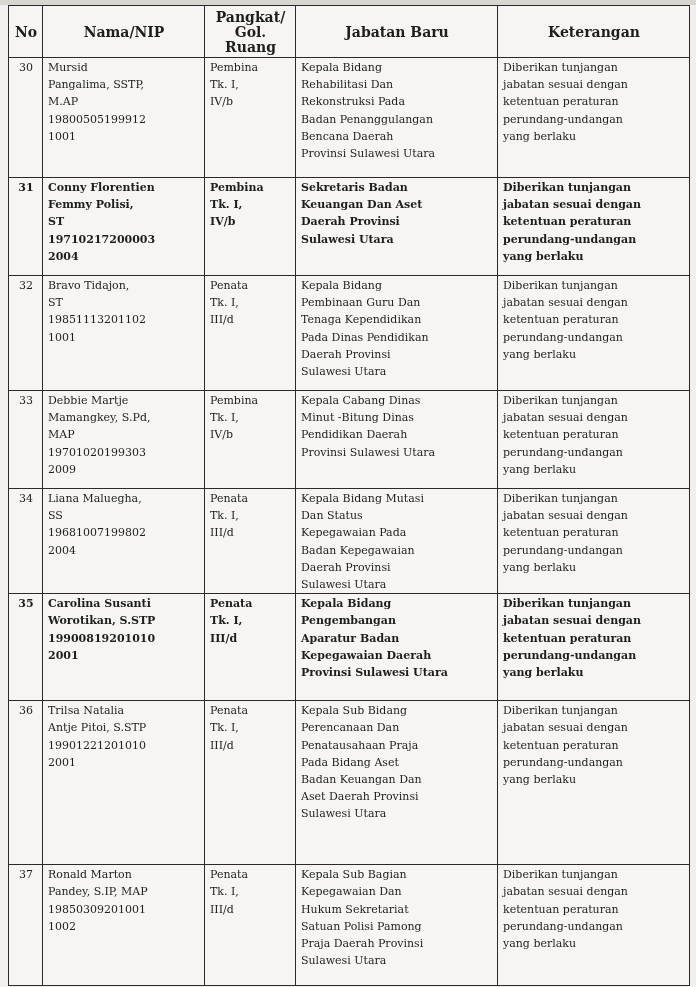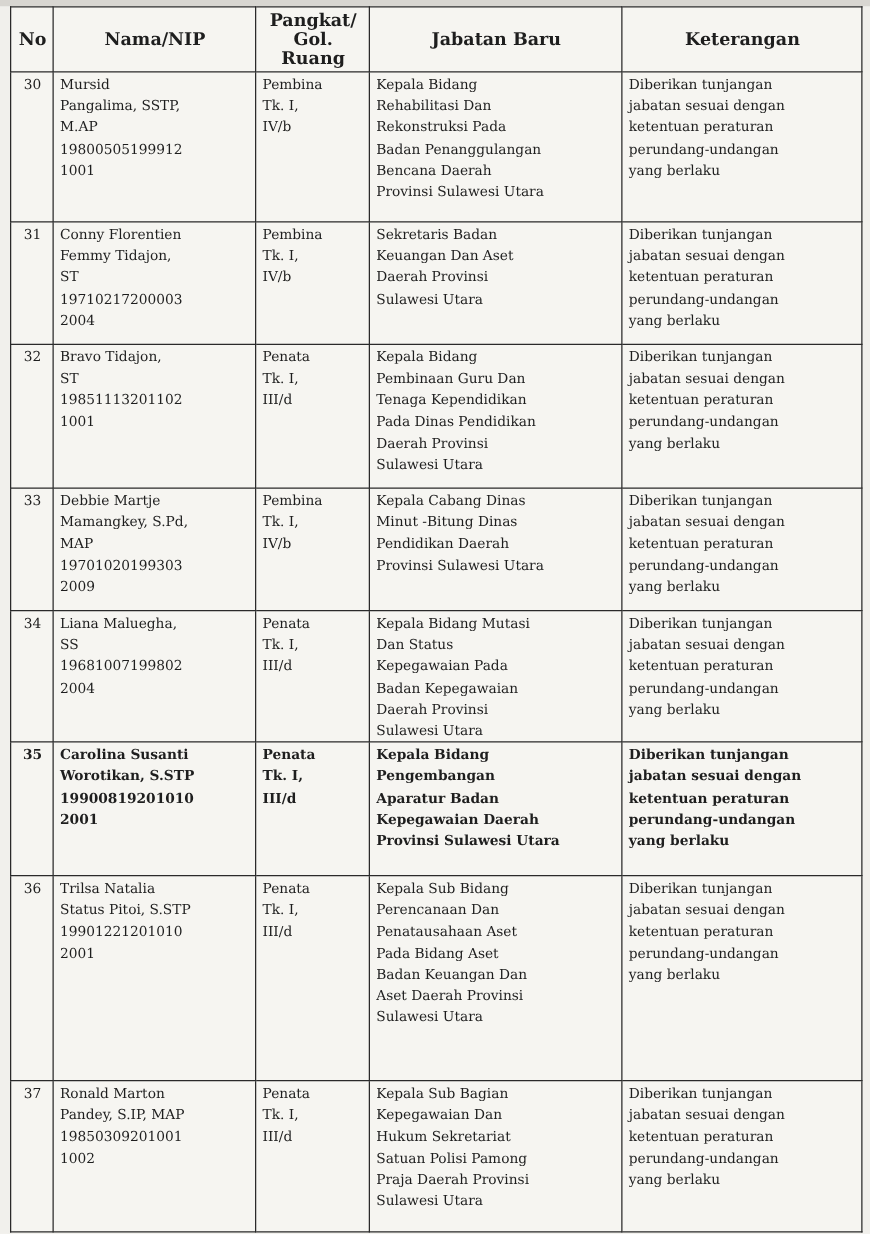--- a/index.html
+++ b/index.html
@@ -66,25 +66,25 @@
           <span class="line">Provinsi Sulawesi Utara</span>
         </td>
         <td class="ket">
           <span class="line">Diberikan tunjangan</span>
           <span class="line">jabatan sesuai dengan</span>
           <span class="line">ketentuan peraturan</span>
           <span class="line">perundang-undangan</span>
           <span class="line">yang berlaku</span>
         </td>
       </tr>
-      <tr style="height: 98px;">
+      <tr style="height: 98px; font-weight: bold;">
         <td class="no">31</td>
         <td>
           <span class="line">Conny Florentien</span>
-          <span class="line">Femmy Tidajon,</span>
+          <span class="line">Femmy Polisi,</span>
           <span class="line">ST</span>
           <span class="line">19710217200003</span>
           <span class="line">2004</span>
         </td>
         <td>
           <span class="line">Pembina</span>
           <span class="line">Tk. I,</span>
           <span class="line">IV/b</span>
         </td>
         <td>
@@ -212,33 +212,33 @@
           <span class="line">jabatan sesuai dengan</span>
           <span class="line">ketentuan peraturan</span>
           <span class="line">perundang-undangan</span>
           <span class="line">yang berlaku</span>
         </td>
       </tr>
       <tr style="height: 164px;">
         <td class="no">36</td>
         <td>
           <span class="line">Trilsa Natalia</span>
-          <span class="line">Status Pitoi, S.STP</span>
+          <span class="line">Antje Pitoi, S.STP</span>
           <span class="line">19901221201010</span>
           <span class="line">2001</span>
         </td>
         <td>
           <span class="line">Penata</span>
           <span class="line">Tk. I,</span>
           <span class="line">III/d</span>
         </td>
         <td>
           <span class="line">Kepala Sub Bidang</span>
           <span class="line">Perencanaan Dan</span>
-          <span class="line">Penatausahaan Aset</span>
+          <span class="line">Penatausahaan Praja</span>
           <span class="line">Pada Bidang Aset</span>
           <span class="line">Badan Keuangan Dan</span>
           <span class="line">Aset Daerah Provinsi</span>
           <span class="line">Sulawesi Utara</span>
         </td>
         <td class="ket">
           <span class="line">Diberikan tunjangan</span>
           <span class="line">jabatan sesuai dengan</span>
           <span class="line">ketentuan peraturan</span>
           <span class="line">perundang-undangan</span>

